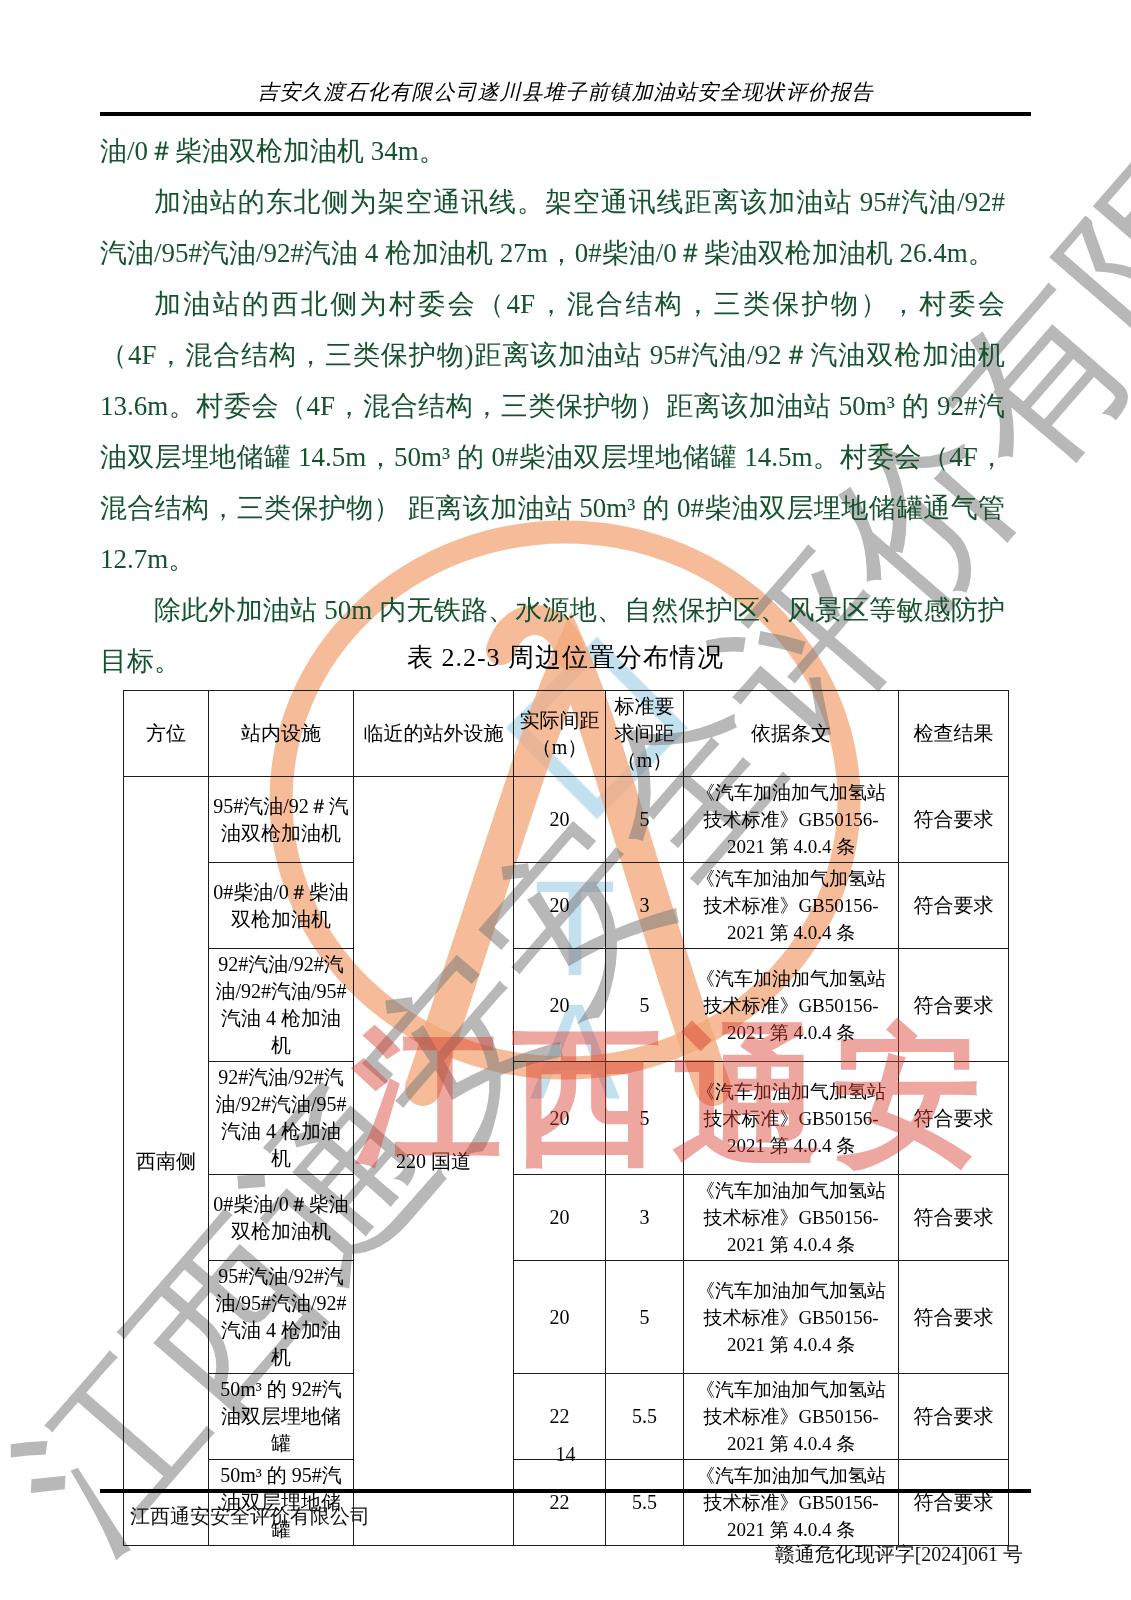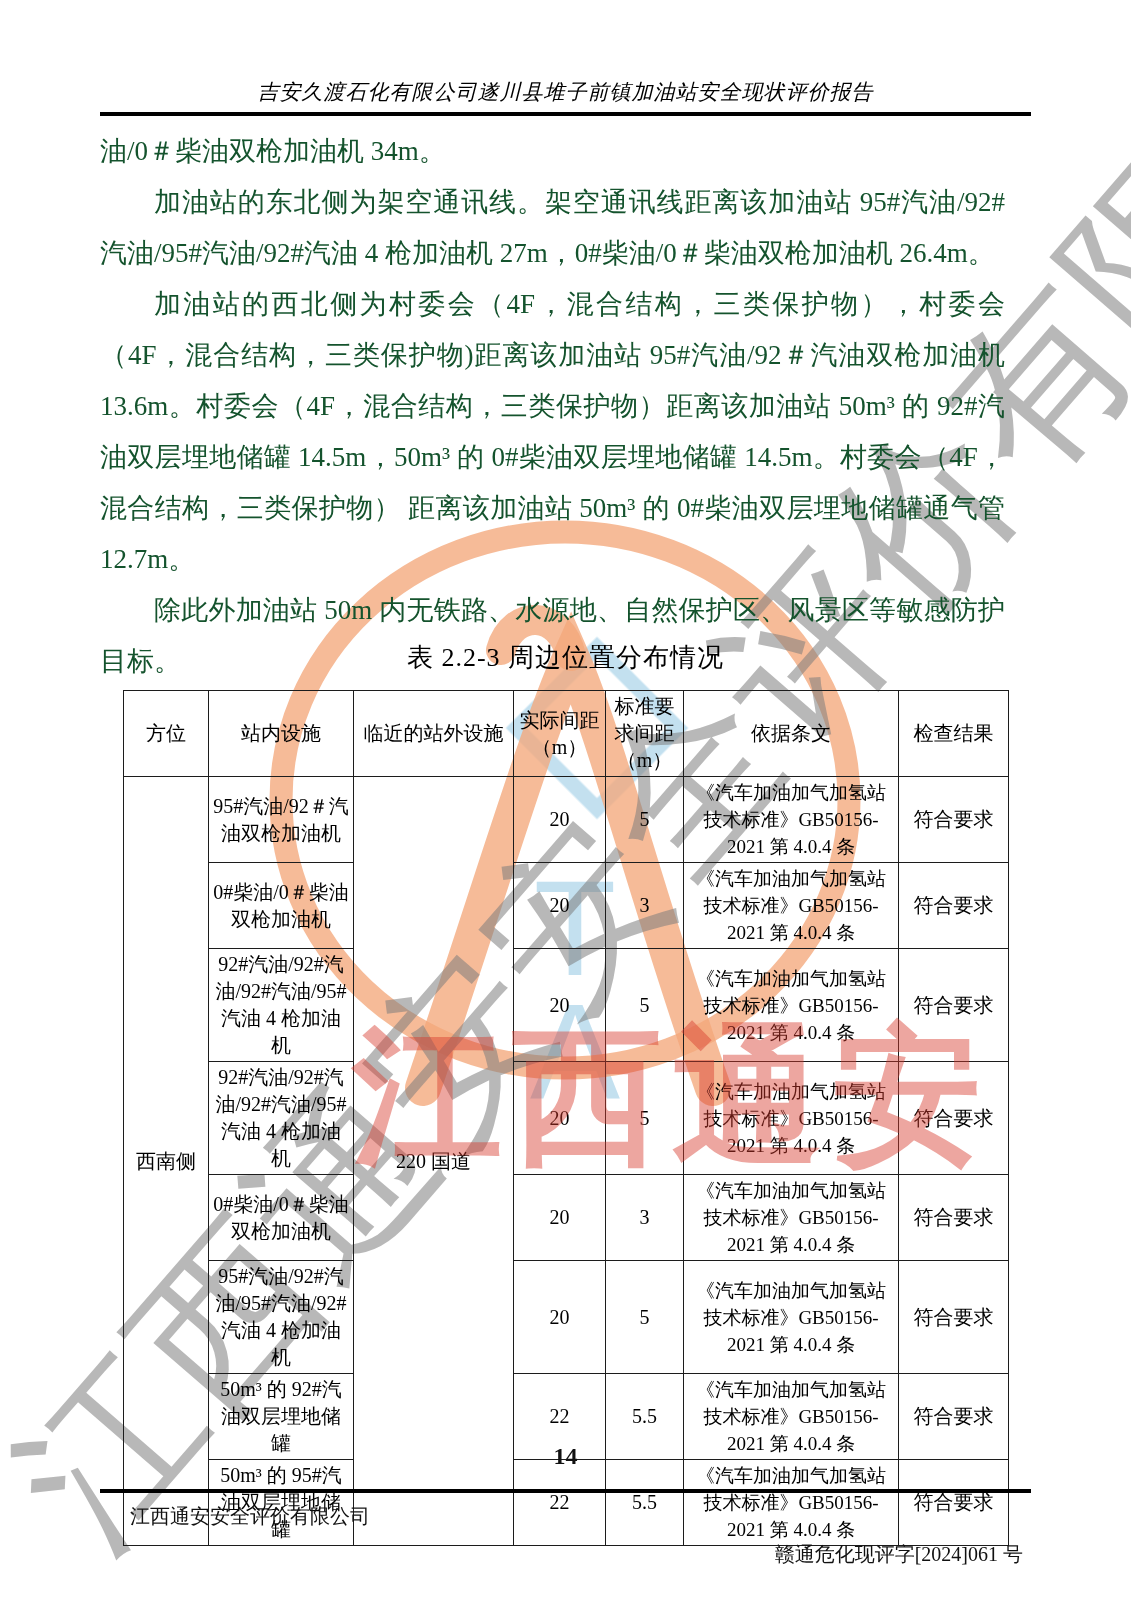--- a/index.html
+++ b/index.html
@@ -61,21 +61,21 @@
     line-height:27px;
     background:transparent;
   }
   table.dist thead th{height:72px;}
   table.dist tbody td{height:76px;}
   td.basis-cell{font-size:19px;line-height:26px;padding:2px 2px;}
   td.result-cell, th.result-head{padding:2px 14px;}
   col.c-dir{width:85px;} col.c-fac{width:145px;} col.c-out{width:160px;}
   col.c-act{width:92px;} col.c-req{width:78px;} col.c-basis{width:215px;} col.c-res{width:110px;}
   
-  .page-number{position:absolute;top:1443px;left:0;right:0;text-align:center;font-size:24px;z-index:2;font-weight:bold;}
+  .page-number{position:absolute;top:1443px;left:0;right:0;text-align:center;font-size:20px;z-index:2;}
   .footer-rule{position:absolute;top:1489px;left:100px;right:100px;height:4px;background:#000;z-index:2;}
   .footer-left{position:absolute;top:1503px;left:130px;font-size:20px;z-index:2;}
   .footer-right{position:absolute;top:1541px;right:108px;font-size:20px;z-index:2;}
 </style>
 </head>
 <body>
 
 <div class="page">
 
   <div class="wm-logo">

